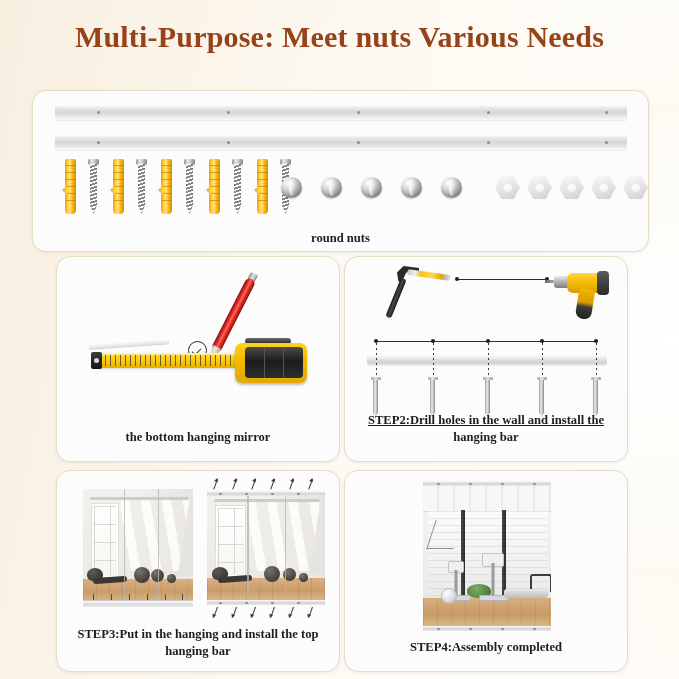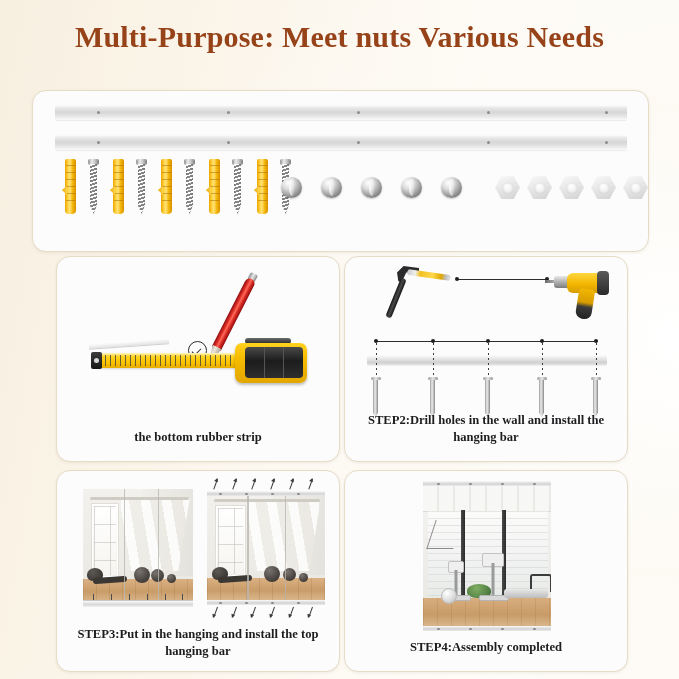--- a/index.html
+++ b/index.html
@@ -385,20 +385,21 @@
     <div class="dome" style="left:328px;top:86px;"></div>
     <div class="dome" style="left:368px;top:86px;"></div>
     <div class="dome" style="left:408px;top:86px;"></div>
 
     <div class="hexnut" style="left:462px;top:85px;"></div>
     <div class="hexnut" style="left:494px;top:85px;"></div>
     <div class="hexnut" style="left:526px;top:85px;"></div>
     <div class="hexnut" style="left:558px;top:85px;"></div>
     <div class="hexnut" style="left:590px;top:85px;"></div>
 
+    <div class="caption" style="top:139px;">round nuts</div>
   </div>
 
   <div class="panel" id="panel-s1">
     <div class="tape-blade" style="left:32px;top:84px;width:80px;"></div>
 
     <div class="pencil" style="left:148px;top:12px;">
       <span class="ferrule"></span>
       <span class="barrel"></span>
       <span class="tip"></span>
       <span class="lead"></span>
@@ -412,21 +413,21 @@
     <div class="tape-hook" style="left:34px;top:95px;"></div>
 
     <div class="tape-top" style="left:188px;top:81px;"></div>
     <div class="tape-body" style="left:178px;top:86px;">
       <span class="tape-black">
         <i style="left:19px;"></i>
           <i style="left:38px;"></i>
       </span>
     </div>
 
-    <div class="caption" style="top:172px;">the bottom rubber strip</div>
+    <div class="caption" style="top:172px;">the bottom hanging mirror</div>
   </div>
 
   <div class="panel" id="panel-s2">
     <div class="hammer" style="left:52px;top:14px;">
       <span class="claw"></span>
       <span class="shaft"></span>
       <span class="handle"></span>
     </div>
 
     <div class="lead-line" style="left:113px;top:22px;width:90px;height:1px;"></div>
@@ -473,21 +474,21 @@
         <span class="rod"></span>
       </div>
 
     <div class="dot" style="left:249px;top:82px;"></div>
     <div class="dotline" style="left:251px;top:86px;height:34px;"></div>
     <div class="anchor-pin" style="left:248px;top:120px;">
       <span class="cap"></span>
         <span class="rod"></span>
       </div>
 
-    <div class="caption" style="top:155px;">STEP2:Drill holes in the wall and install the</div>
+    <div class="caption" style="top:155px;text-decoration:underline;">STEP2:Drill holes in the wall and install the</div>
     <div class="caption" style="top:172px;">hanging bar</div>
   </div>
 
   <div class="panel" id="panel-s3">
 
     <div class="photo" style="left:26px;top:18px;width:110px;height:118px;">
       <div class="room">
         <div class="wallR"></div>
         <div class="sun"></div>
         <div class="win"></div>

